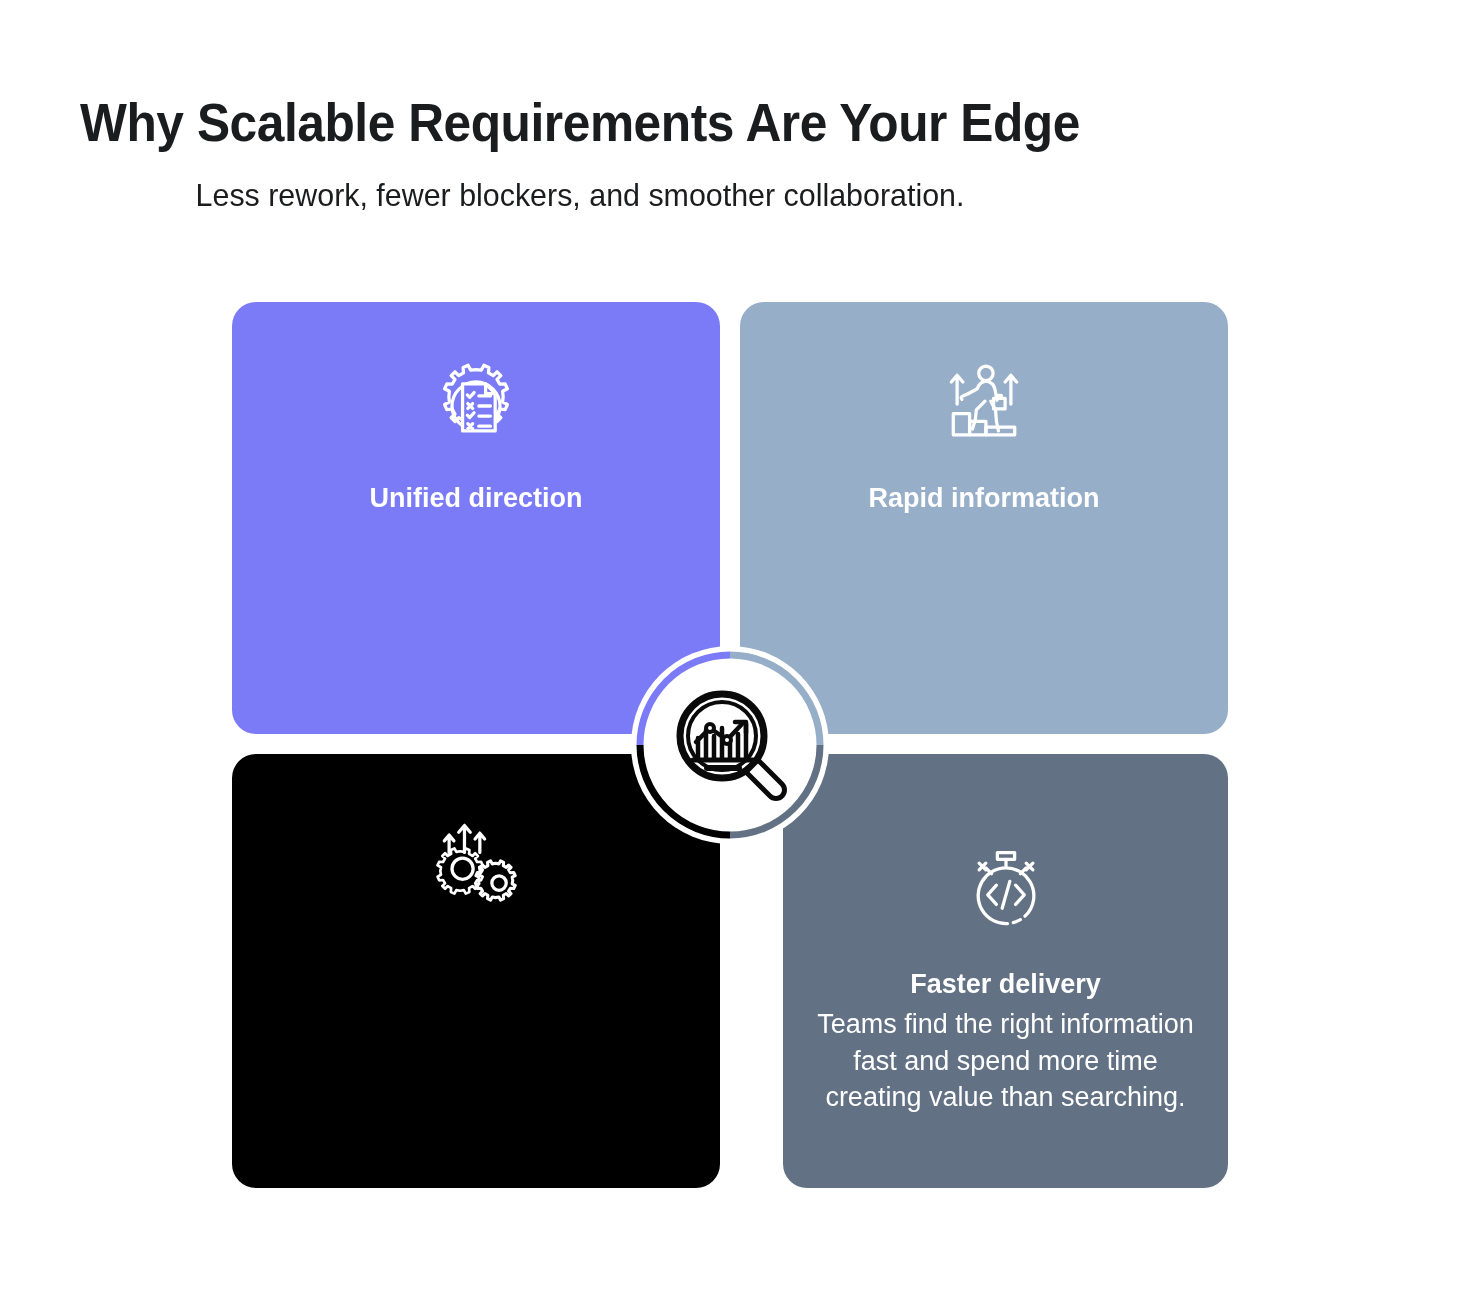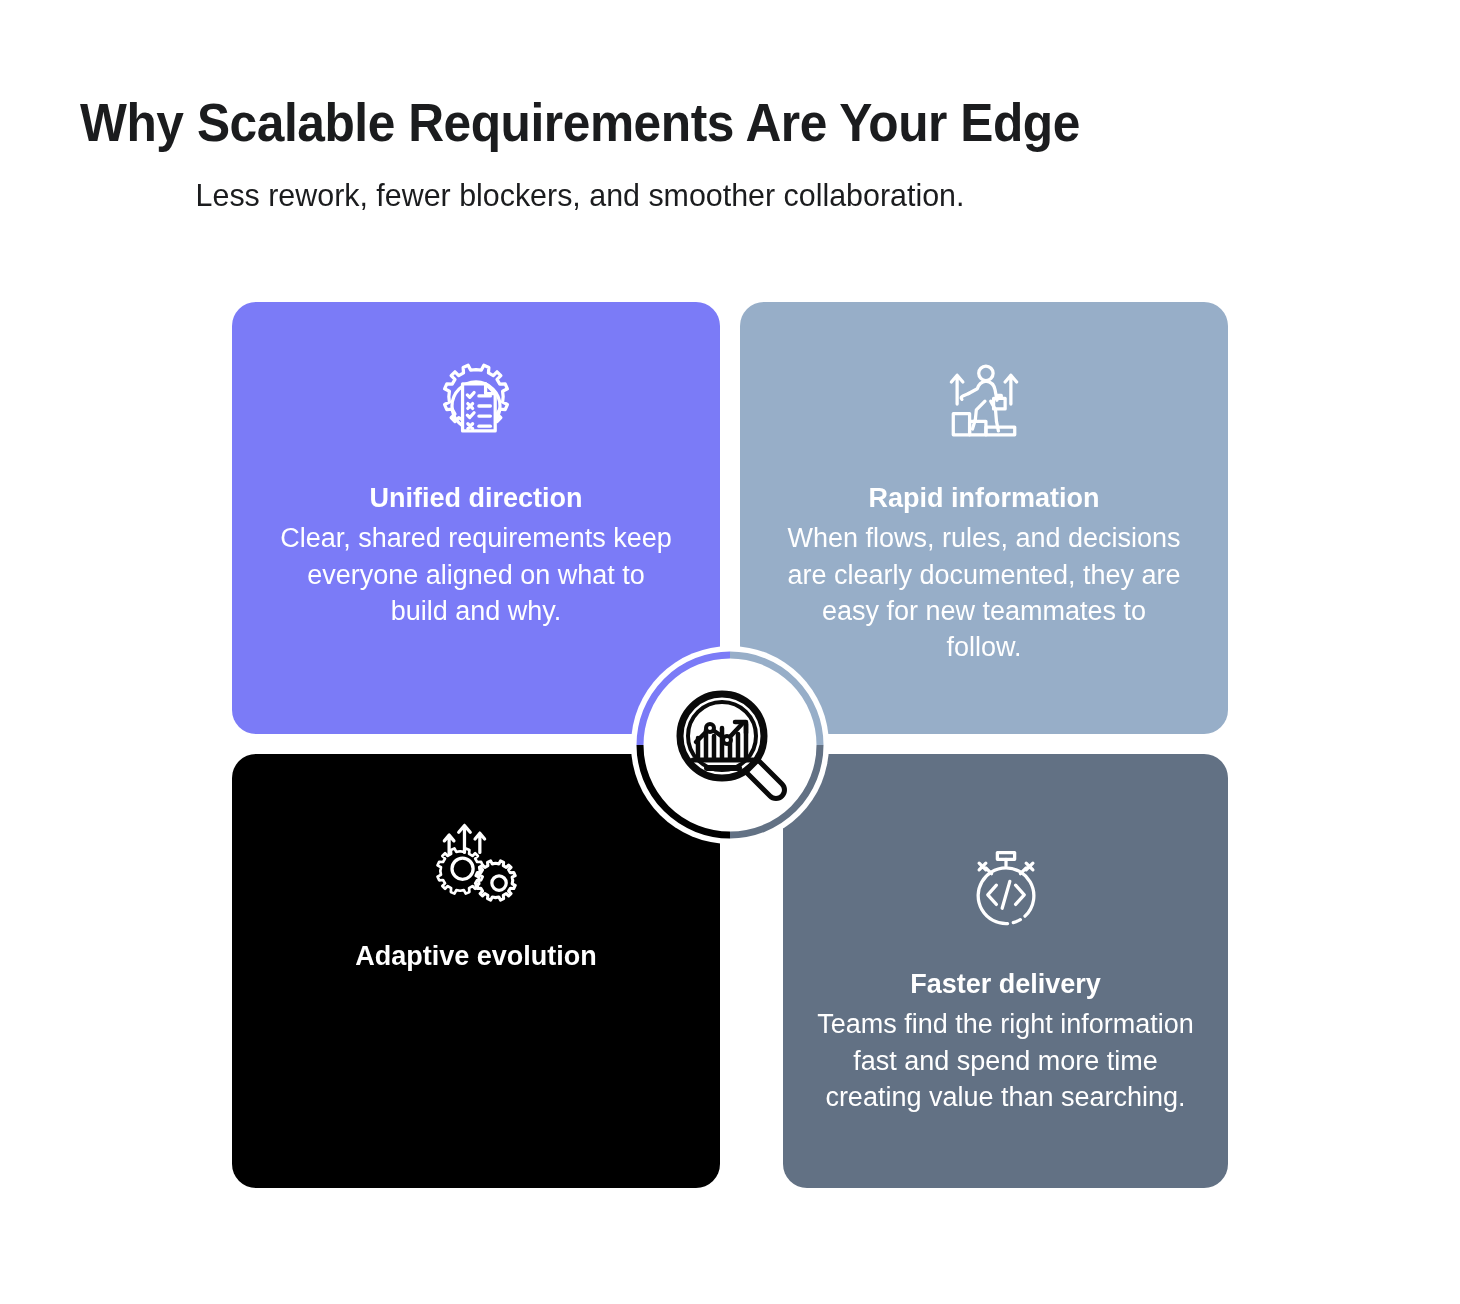--- a/index.html
+++ b/index.html
@@ -140,21 +140,20 @@
           <path d="M53 39.5 h12"></path>
           <path d="M41.5 47.5 l5 5 M46.5 47.5 l-5 5"></path>
           <path d="M53 50 h12"></path>
           <path d="M41 59.5 l2.5 2.5 4.5 -5"></path>
           <path d="M53 60.5 h12"></path>
           <path d="M41.5 68.5 l5 5 M46.5 68.5 l-5 5"></path>
           <path d="M53 71 h12"></path>
         </svg>
       </span>
       <div class="card-title">Unified direction</div>
-      <div class="card-desc">Clear, shared requirements keep everyone aligned on what to build and why.</div>
     </div>
 
     <div class="card c1">
       <span class="card-icon">
         <svg viewBox="0 0 100 100" width="96" height="96" fill="none" stroke="#ffffff" stroke-width="3.4" stroke-linecap="round" stroke-linejoin="round">
           <path d="M22 48 V18 M22 18 l-6 7 M22 18 l6 7"></path>
           <path d="M78 48 V18 M78 18 l-6 7 M78 18 l6 7"></path>
           <circle cx="52" cy="16" r="7.5"></circle>
           <path d="M52 24 q8 1 9.5 9 l2 11"></path>
           <path d="M52 24 q-7 1 -9 8 l-9 5"></path>
@@ -164,36 +163,34 @@
           <path d="M41 64 l-3 10"></path>
           <path d="M63 66 l2 10"></path>
           <path d="M60 42 h12 v11 h-12 Z"></path>
           <path d="M64 42 v-3 h4 v3"></path>
           <path d="M18 58 h17 v22 h-17 Z"></path>
           <path d="M35 66 h17 v14 h-17 Z"></path>
           <path d="M52 72 h30 v8 h-30 Z"></path>
         </svg>
       </span>
       <div class="card-title">Rapid information</div>
-      <div class="card-desc">When flows, rules, and decisions are clearly documented, they are easy for new teammates to follow.</div>
     </div>
 
     <div class="card c2">
       <span class="card-icon">
         <svg viewBox="0 0 100 100" width="96" height="96" fill="none" stroke="#ffffff" stroke-width="3.4" stroke-linecap="round" stroke-linejoin="round">
           <path d="M22 42 V22 M22 22 l-5 6 M22 22 l5 6"></path>
           <path d="M38 40 V12 M38 12 l-6 7 M38 12 l6 7"></path>
           <path d="M54 40 V20 M54 20 l-5 6 M54 20 l5 6"></path>
           <path d="M36 38 l4.8 .8 2.4 -4.4 4.6 2.1 -0.4 4.9 4.3 2.6 3.4 -3.5 3.5 3.5 -3.5 3.4 2.6 4.3 4.9 -0.4 2.1 4.6 -4.4 2.4 .8 4.8 -.8 4.8 4.4 2.4 -2.1 4.6 -4.9 -0.4 -2.6 4.3 3.5 3.4 -3.5 3.5 -3.4 -3.5 -4.3 2.6 .4 4.9 -4.6 2.1 -2.4 -4.4 -4.8 .8 -4.8 -.8 -2.4 4.4 -4.6 -2.1 .4 -4.9 -4.3 -2.6 -3.4 3.5 -3.5 -3.5 3.5 -3.4 -2.6 -4.3 -4.9 .4 -2.1 -4.6 4.4 -2.4 -.8 -4.8 .8 -4.8 -4.4 -2.4 2.1 -4.6 4.9 .4 2.6 -4.3 -3.5 -3.4 3.5 -3.5 3.4 3.5 4.3 -2.6 -.4 -4.9 4.6 -2.1 2.4 4.4 Z" transform="translate(-1,6) scale(0.82) translate(6,2)"></path>
           <circle cx="36" cy="57" r="11"></circle>
           <path d="M72 52 l3.6 .6 1.8 -3.3 3.4 1.6 -0.3 3.7 3.2 1.9 2.6 -2.6 2.6 2.6 -2.6 2.6 1.9 3.2 3.7 -0.3 1.6 3.4 -3.3 1.8 .6 3.6 -.6 3.6 3.3 1.8 -1.6 3.4 -3.7 -0.3 -1.9 3.2 2.6 2.6 -2.6 2.6 -2.6 -2.6 -3.2 1.9 .3 3.7 -3.4 1.6 -1.8 -3.3 -3.6 .6 -3.6 -.6 -1.8 3.3 -3.4 -1.6 .3 -3.7 -3.2 -1.9 -2.6 2.6 -2.6 -2.6 2.6 -2.6 -1.9 -3.2 -3.7 .3 -1.6 -3.4 3.3 -1.8 -.6 -3.6 .6 -3.6 -3.3 -1.8 1.6 -3.4 3.7 .3 1.9 -3.2 -2.6 -2.6 2.6 -2.6 2.6 2.6 3.2 -1.9 -.3 -3.7 3.4 -1.6 1.8 3.3 Z" transform="translate(2,2) scale(0.95) translate(0,0)"></path>
           <circle cx="74" cy="72" r="7.5"></circle>
         </svg>
       </span>
-      <div class="card-title">Adaptive evolution</div>
     </div>
 
     <div class="card c3">
       <span class="card-icon">
         <svg viewBox="0 0 100 100" width="96" height="96" fill="none" stroke="#ffffff" stroke-width="3.4" stroke-linecap="round" stroke-linejoin="round">
           <path d="M41 11 h18 v7 h-18 Z"></path>
           <path d="M50 18 v7"></path>
           <path d="M22 22 l7 7 M29 22 l-7 7"></path>
           <path d="M71 22 l7 7 M78 22 l-7 7"></path>
           <path d="M29 27 l6 6"></path>

